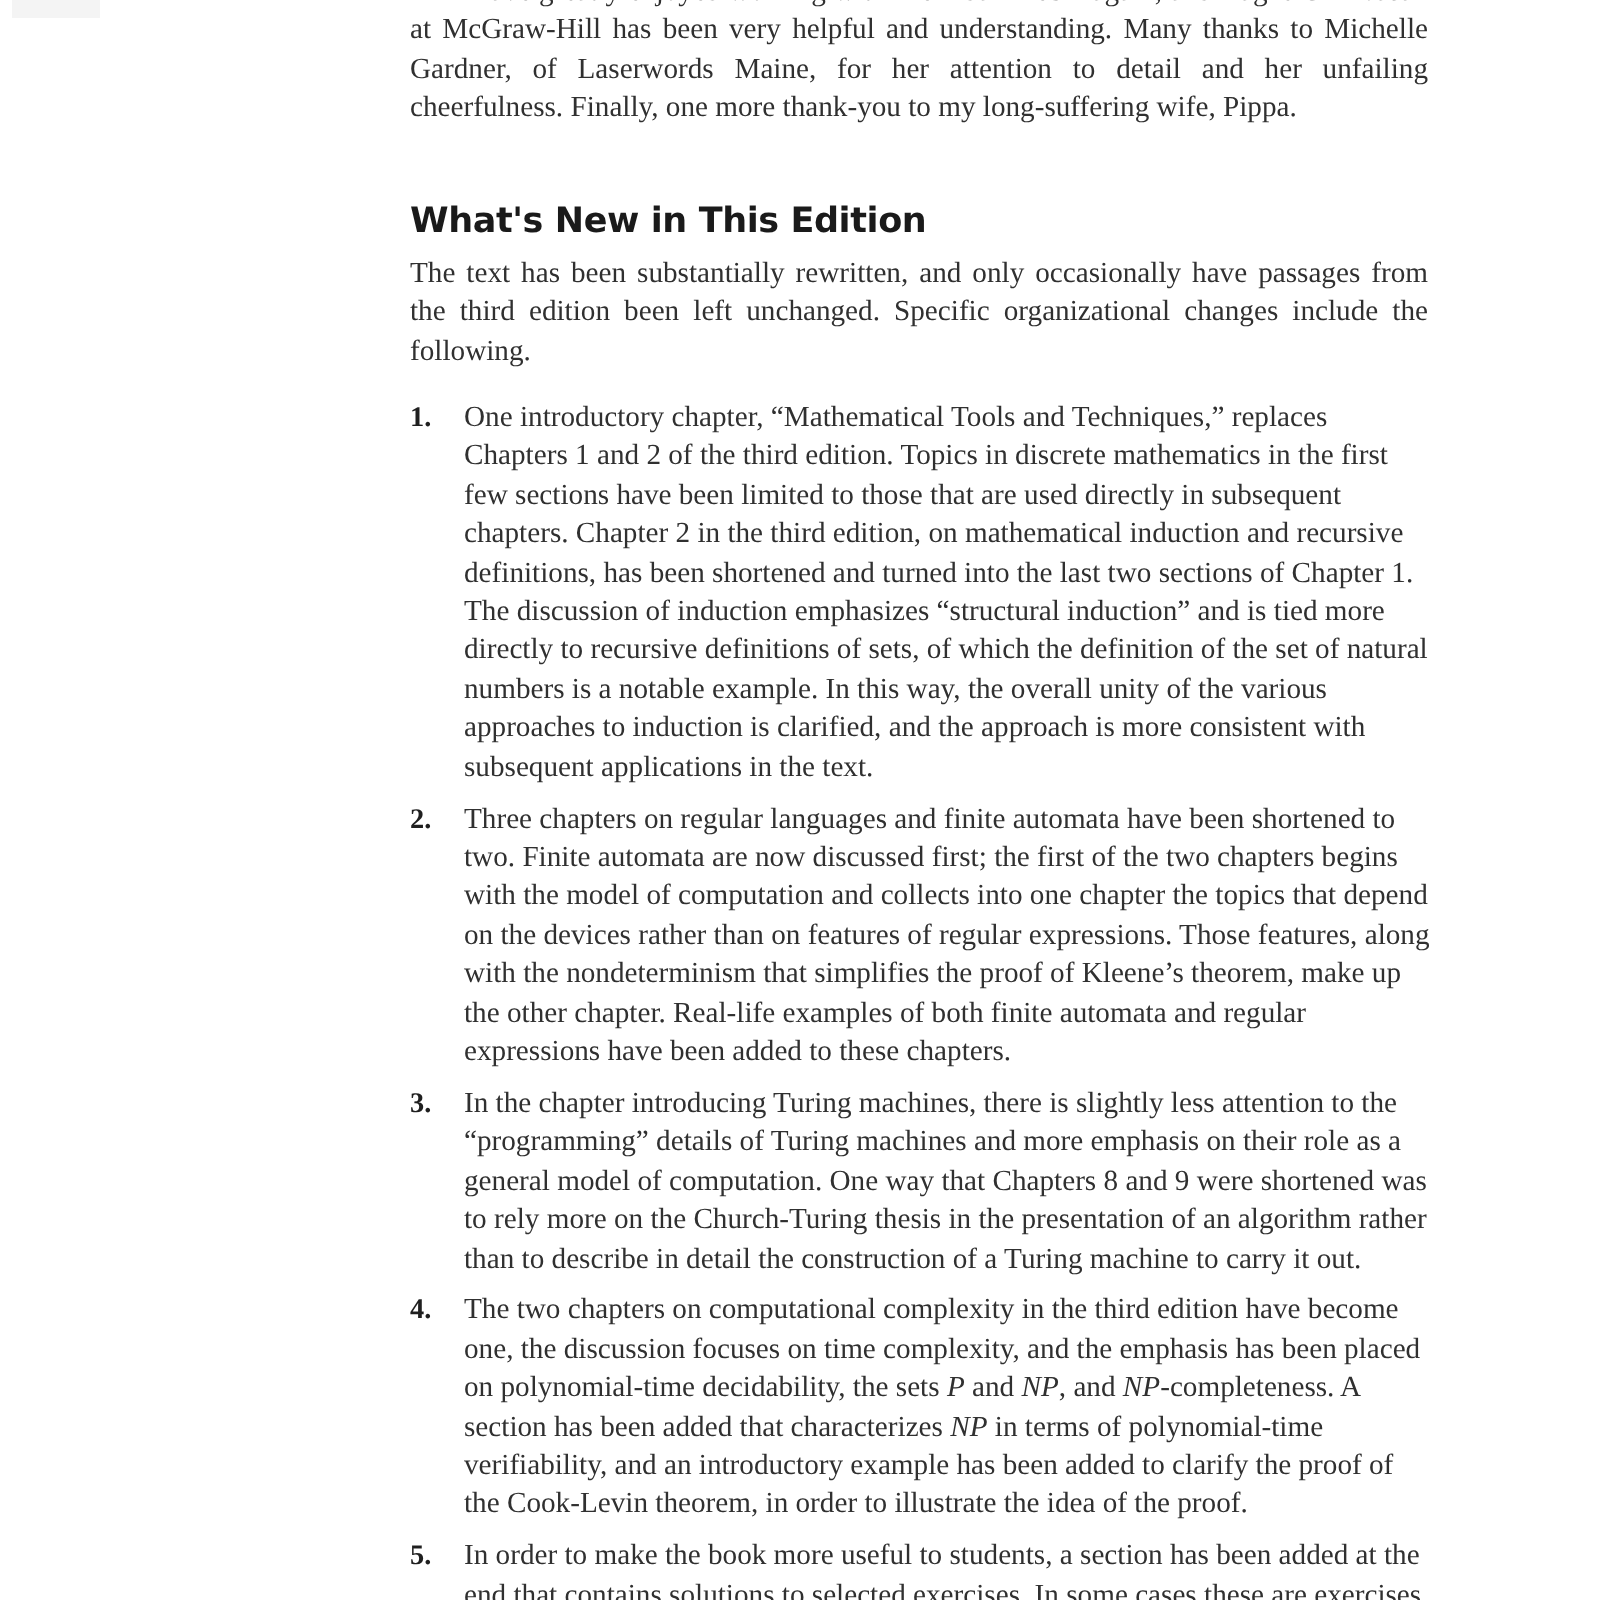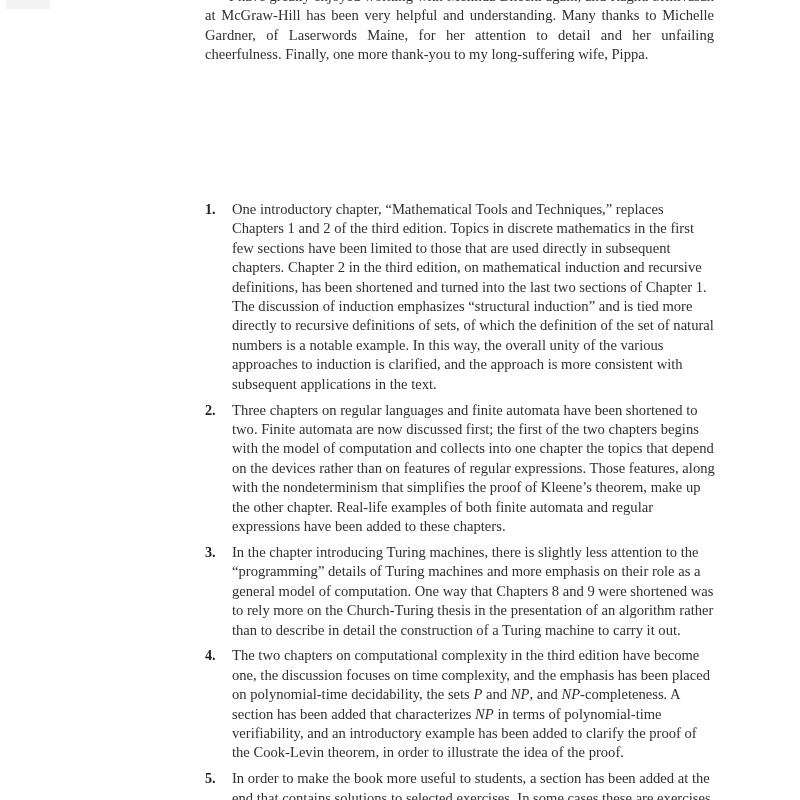--- a/index.html
+++ b/index.html
@@ -130,21 +130,23 @@
 <body>
 
 <div class="page">
 
   <div class="scan-artifact"></div>
 
   <div class="column">
     <p class="para-top"><span class="first-line-indent"></span><span>I have greatly enjoyed working with Melinda Bilecki again, and Raghu Srinivasan at McGraw-Hill has been very helpful and understanding. Many thanks to Michelle Gardner, of Laserwords Maine, for her attention to detail and her unfailing cheerfulness. Finally, one more thank-you to my long-suffering wife, Pippa.</span></p>
   </div>
 
+  <h2 class="heading">What's New in This Edition</h2>
 
+  <p class="intro">The text has been substantially rewritten, and only occasionally have passages from the third edition been left unchanged. Specific organizational changes include the following.</p>
 
   <ol class="list" id="numbered-list">
       <li class="item">
         <span class="item-number">1.</span>
         <span class="item-text">One introductory chapter, “Mathematical Tools and Techniques,” replaces Chapters 1 and 2 of the third edition. Topics in discrete mathematics in the first few sections have been limited to those that are used directly in subsequent chapters. Chapter 2 in the third edition, on mathematical induction and recursive definitions, has been shortened and turned into the last two sections of Chapter 1. The discussion of induction emphasizes “structural induction” and is tied more directly to recursive definitions of sets, of which the definition of the set of natural numbers is a notable example. In this way, the overall unity of the various approaches to induction is clarified, and the approach is more consistent with subsequent applications in the text.</span>
       </li>
       <li class="item">
         <span class="item-number">2.</span>
         <span class="item-text">Three chapters on regular languages and finite automata have been shortened to two. Finite automata are now discussed first; the first of the two chapters begins with the model of computation and collects into one chapter the topics that depend on the devices rather than on features of regular expressions. Those features, along with the nondeterminism that simplifies the proof of Kleene’s theorem, make up the other chapter. Real-life examples of both finite automata and regular expressions have been added to these chapters.</span>
       </li>

